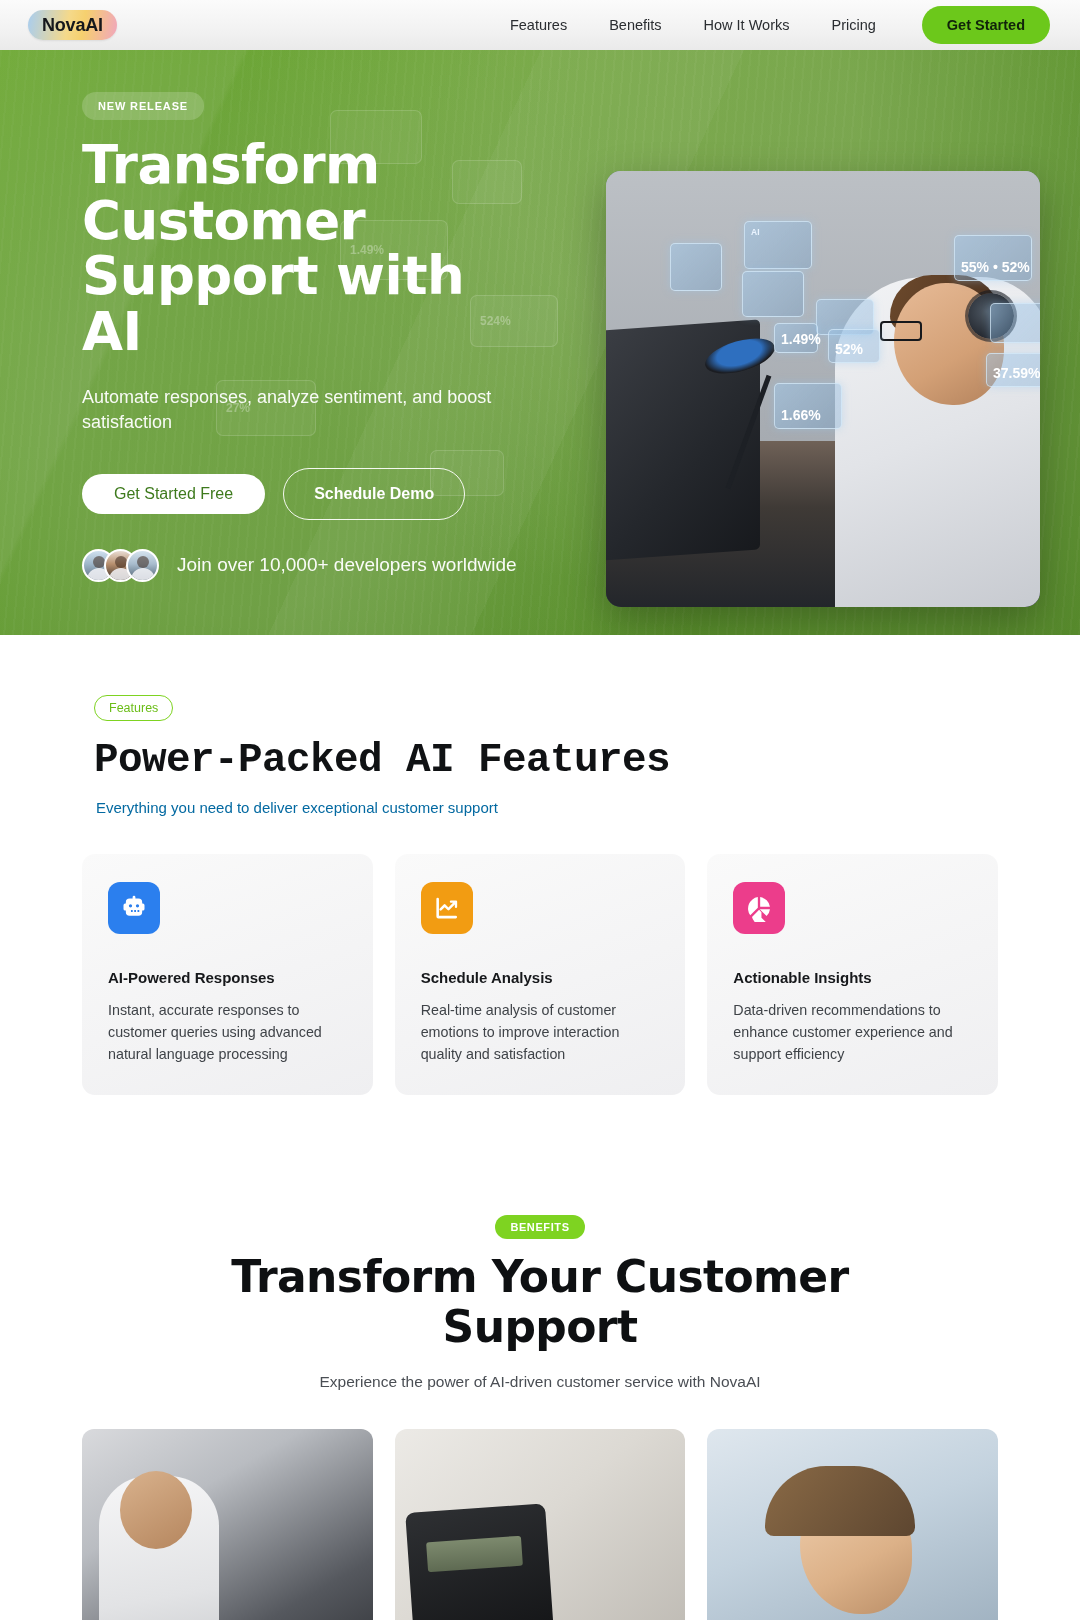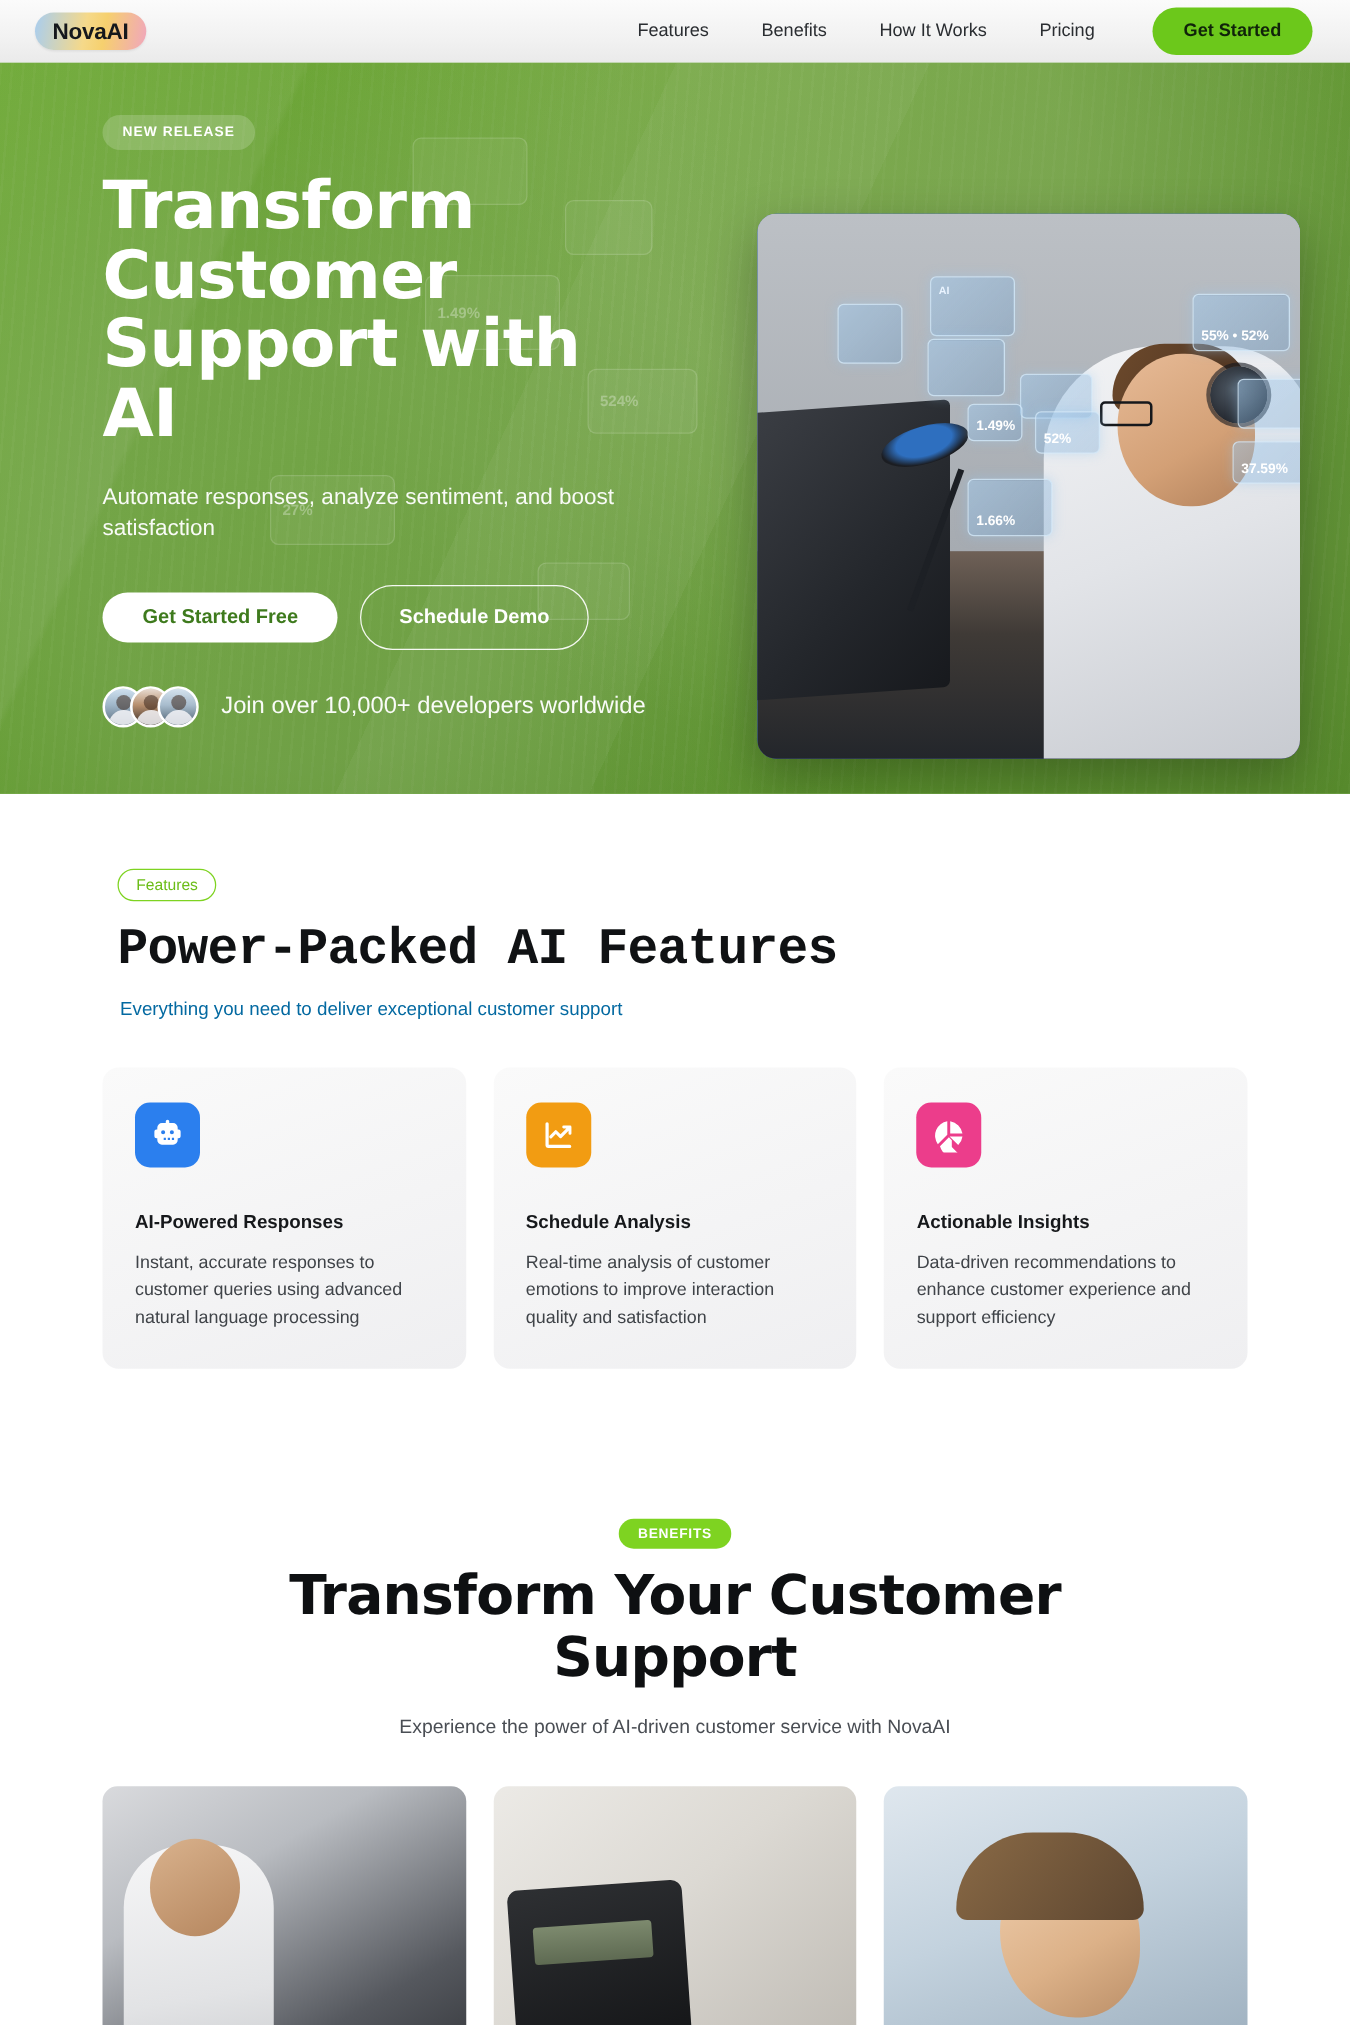--- a/index.html
+++ b/index.html
@@ -87,21 +87,21 @@
     font-family:"DejaVu Sans", sans-serif;
   }
   .hero-sub{
     margin-top:25px;
     font-size:18px;line-height:1.42;color:rgba(255,255,255,.95);
     max-width:430px;
   }
   .hero-btns{margin-top:32px;display:flex;gap:18px;align-items:center;}
   .btn-primary{
     background:#ffffff;color:#3e7a1d;
-    font-size:16px;font-weight:700;
+    font-size:16px;font-weight:400;
     padding:11px 32px;border:none;border-radius:28px;cursor:pointer;
   }
   .btn-ghost{
     background:transparent;color:#ffffff;
     font-size:16px;font-weight:600;
     padding:16px 30px;border:1.6px solid rgba(255,255,255,.92);
     border-radius:28px;cursor:pointer;
   }
   .social{margin-top:29px;display:flex;align-items:center;gap:18px;}
   .avatars{display:flex;}
@@ -123,21 +123,21 @@
     width:24px;height:17px;border-radius:12px 12px 0 0;background:rgba(245,245,248,.85);
   }
   .social-text{font-size:19px;color:rgba(255,255,255,.96);}
 
   
   .hero-right{flex:1;display:flex;justify-content:flex-end;padding-top:121px;}
   .img-card{
     position:relative;width:434px;height:436px;
     border-radius:15px;overflow:hidden;
     box-shadow:0 14px 40px rgba(0,0,0,.28);
-    background:#1d4ed8;
+    background:#14532d;
     padding-left:44px;
   }
   .photo-office{
     position:absolute;inset:0;
     background:
       radial-gradient(circle at 72% 36%, #c8a285 0 7%, transparent 8%),
       linear-gradient(180deg,#b9bdc2 0%,#a9aeb4 34%,#8f949a 58%,#6d7177 78%,#4a4d52 100%);
   }
   .ph-wall{position:absolute;left:0;top:0;right:0;height:62%;
     background:linear-gradient(180deg,#bcc0c5 0%,#a6abb1 100%);}
@@ -166,21 +166,21 @@
   .ph-glass{position:absolute;right:118px;top:150px;width:42px;height:20px;
     border:2.5px solid #16181c;border-radius:4px;}
 
   .hud{
     position:absolute;border-radius:5px;
     background:linear-gradient(135deg,rgba(160,200,235,.52),rgba(90,150,205,.28));
     border:1px solid rgba(215,235,250,.75);
     box-shadow:0 0 9px rgba(150,200,240,.4);
   }
   .hud-t{position:absolute;left:6px;top:5px;font-size:8.5px;color:#eaf4ff;font-weight:700;}
-  .hud-b{position:absolute;left:6px;bottom:5px;font-size:11px;color:#ffffff;font-weight:700;}
+  .hud-b{position:absolute;left:6px;bottom:5px;font-size:14px;color:#ffffff;font-weight:700;}
 
   .img-overlay{
     position:absolute;left:16px;right:16px;bottom:16px;
     background:rgba(16,18,22,.46);
     backdrop-filter:blur(4px);
     border-radius:10px;
     padding:18px 22px 20px;
   }
   .ov-label{font-size:12.5px;color:rgba(255,255,255,.88);}
   .ov-title{font-size:17.5px;color:#ffffff;font-weight:600;margin-top:9px;}

